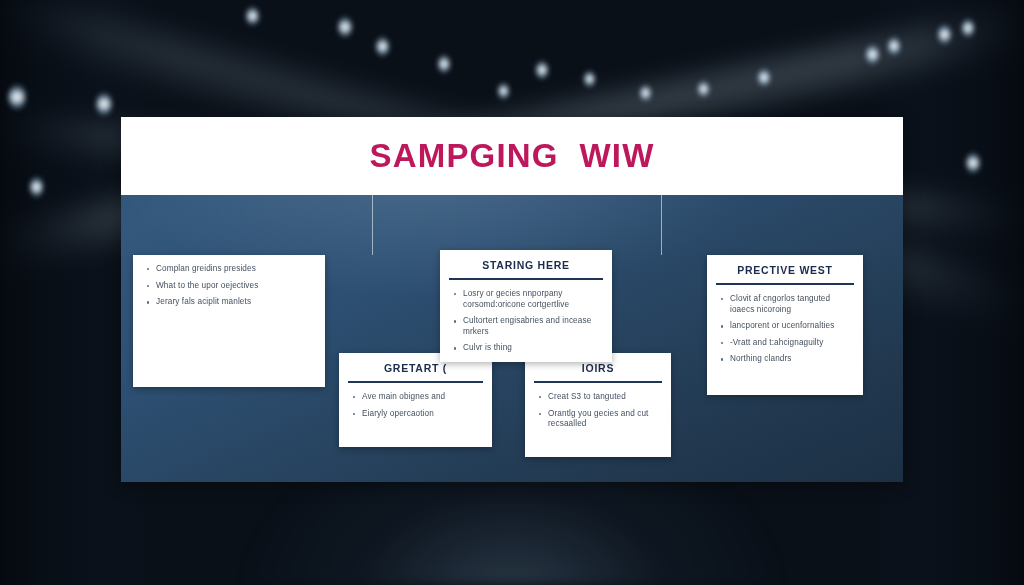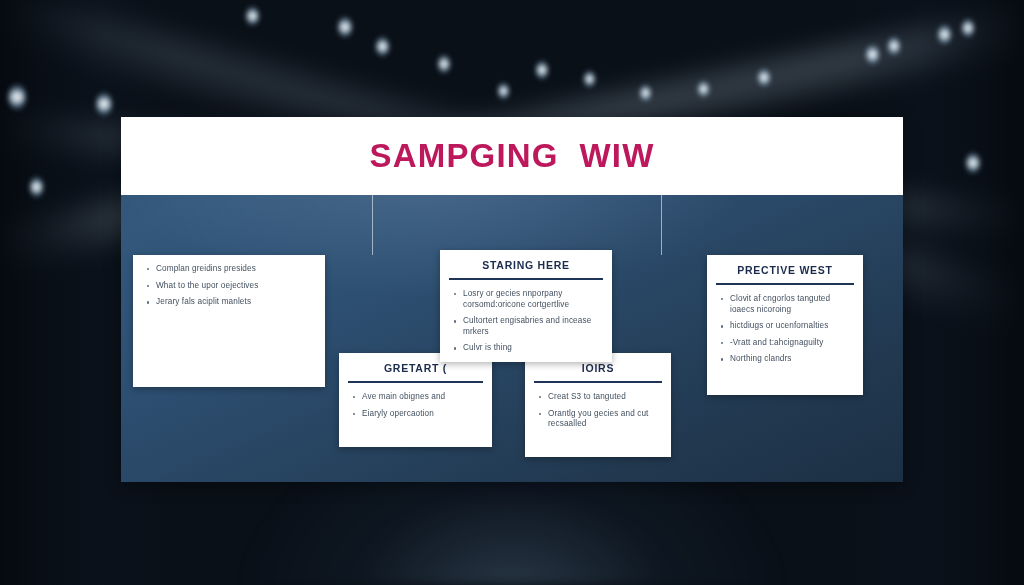--- a/index.html
+++ b/index.html
@@ -242,21 +242,21 @@
           <li>Losry or gecies nnporpany corsomd:oricone cortgertlive</li>
           <li>Cultortert engisabries and incease mrkers</li>
           <li>Culvr is thing</li>
         </ul>
     </div>
 
     <div class="card" id="card-predict">
       <div class="card-head">PRECTIVE WEST</div>
       <ul class="card-body">
           <li>Clovit af cngorlos tanguted ioaecs nicoroing</li>
-          <li>hictdiugs or ucenfornalties</li>
+          <li>lancporent or ucenfornalties</li>
           <li>-Vratt and t:ahcignaguilty</li>
           <li>Northing clandrs</li>
         </ul>
     </div>
 
     <div class="card" id="card-gretart">
       <div class="card-head">GRETART (</div>
       <ul class="card-body">
           <li>Ave main obignes and</li>
           <li>Eiaryly opercaotion</li>

